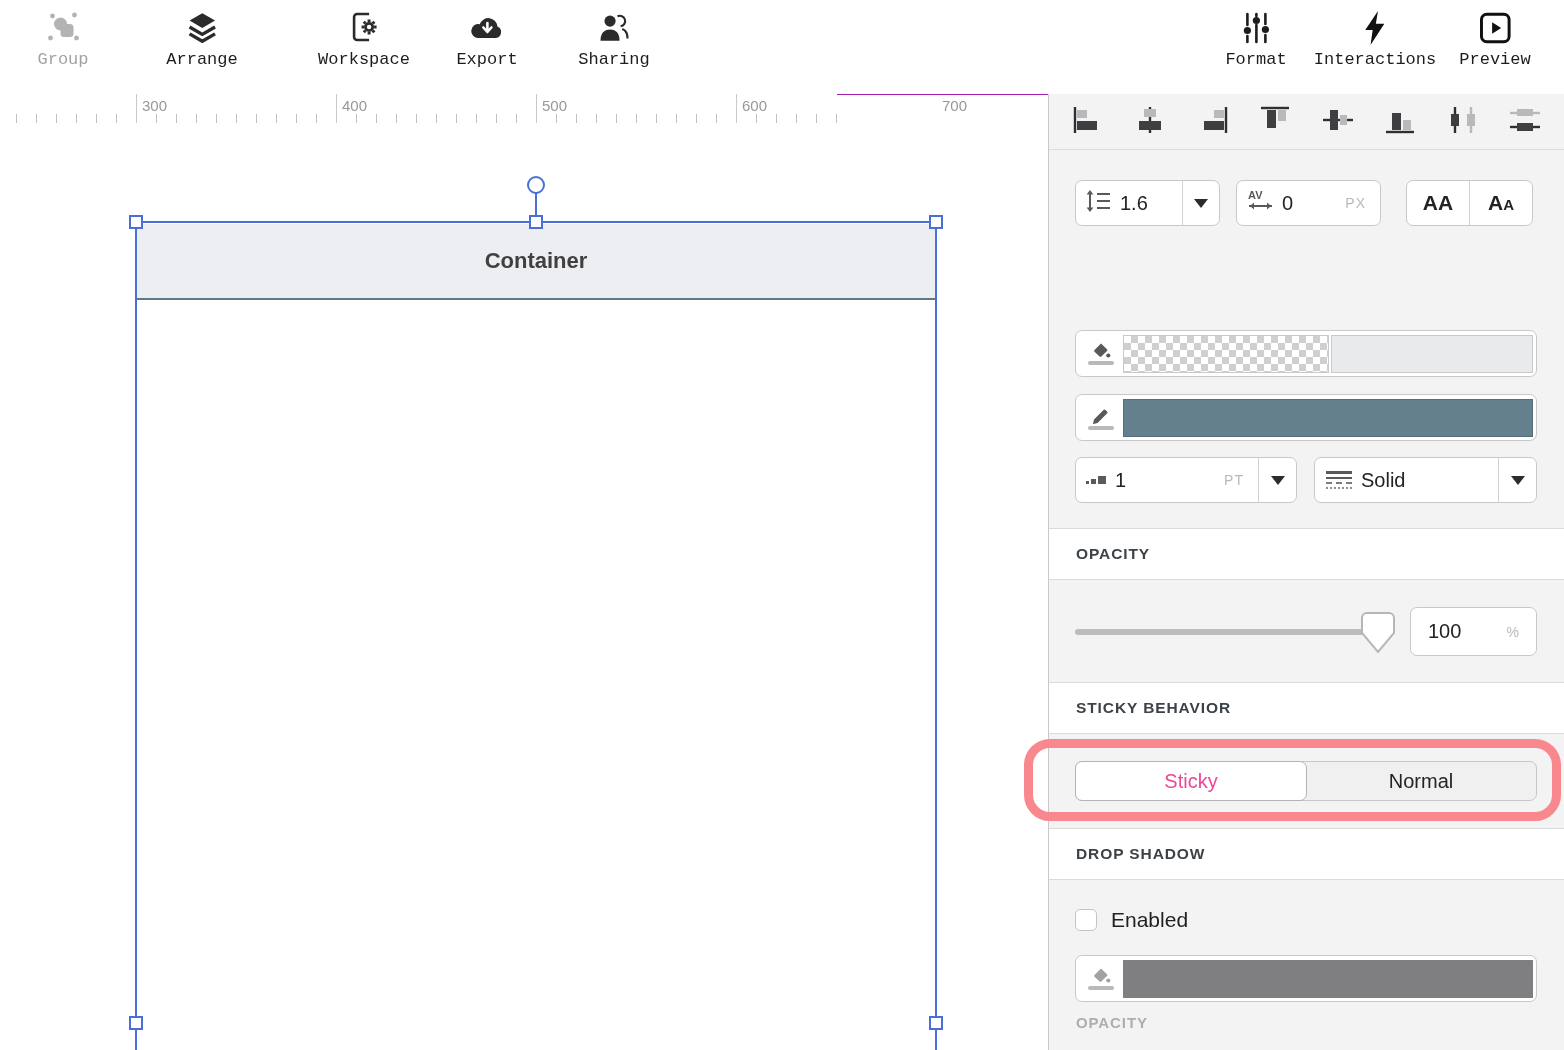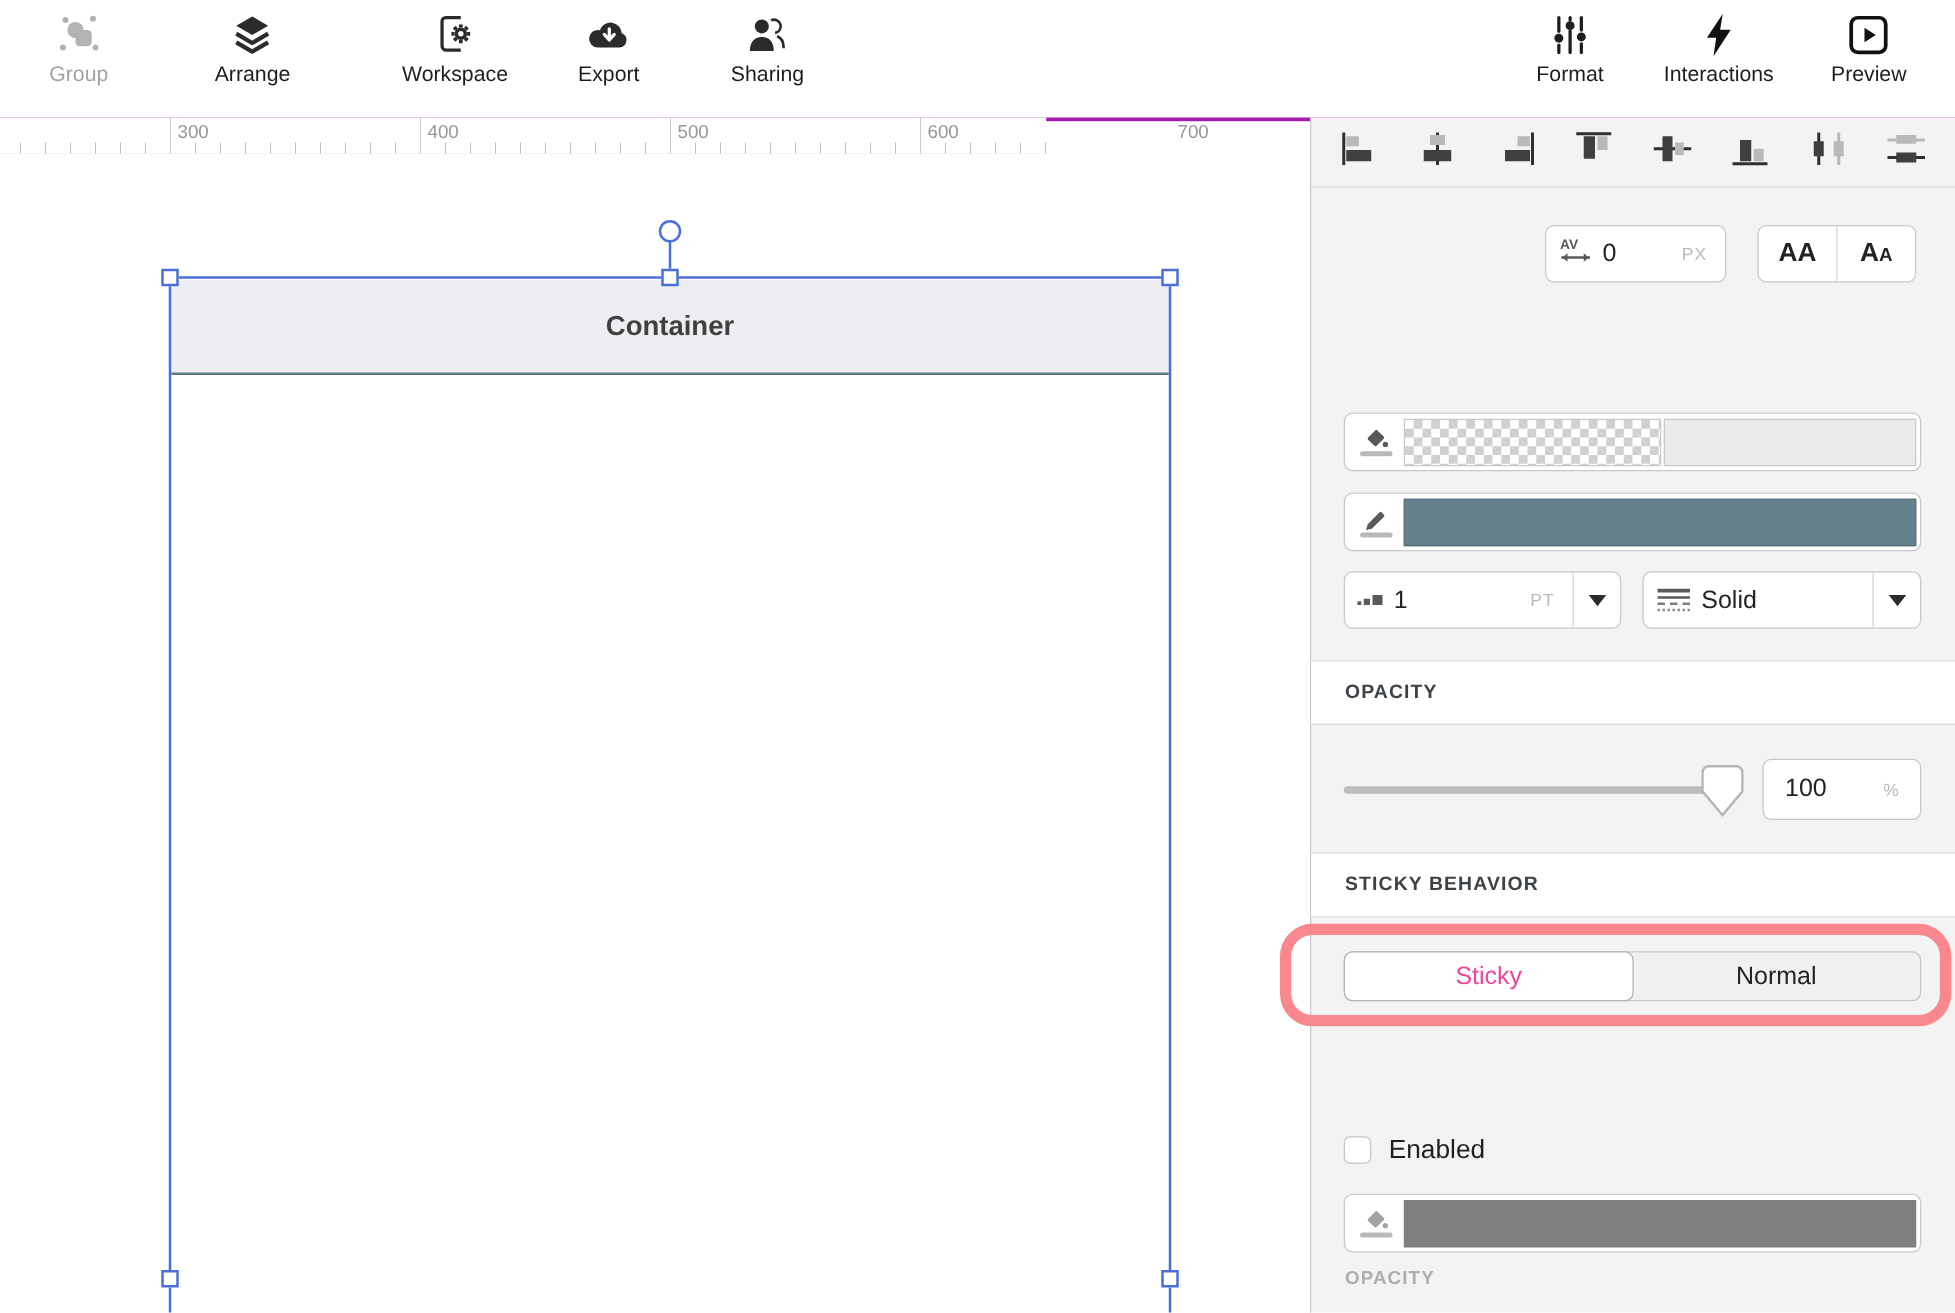--- a/index.html
+++ b/index.html
@@ -2,21 +2,21 @@
 <html><head>
 <meta charset="utf-8">
 <style>
   html,body{margin:0;padding:0;background:#fff;}
   body{width:1564px;height:1050px;position:relative;overflow:hidden;
        font-family:"Liberation Sans","DejaVu Sans",sans-serif;color:#1e1e20;
        -webkit-font-smoothing:antialiased;}
   .abs{position:absolute;}
 
   
-  #toolbar{left:0;top:0;width:1564px;height:94px;background:#fff;border-bottom:3px solid #a21caf;}
+  #toolbar{left:0;top:0;width:1564px;height:94px;background:#fff;border-bottom:1px solid #a21caf;font-family:Liberation Mono, monospace;}
   .tb-item{position:absolute;top:8px;transform:translateX(-50%);text-align:center;cursor:default;}
   .tb-icon{height:40px;display:flex;align-items:center;justify-content:center;}
   .tb-label{font-size:17px;color:#1d1d1f;margin-top:2px;}
   .tb-item.disabled .tb-label{color:#a2a2a6;}
 
   
   #ruler{left:0;top:94px;width:837px;height:29px;background:#fff;border-bottom:1px solid #c2c2c4;
     background-image:
       linear-gradient(to right,#c9c9cb 0 1px,transparent 1px),
       linear-gradient(to right,#bfbfc2 0 1px,transparent 1px);
@@ -249,20 +249,38 @@
           <rect x="21" y="9" width="8" height="12" fill="#b9b9bc"></rect>
         </svg></span>
     <span><svg width="34" height="30" viewBox="0 0 34 30">
           <line x1="2" y1="8" x2="32" y2="8" stroke="#b9b9bc" stroke-width="2.4"></line>
           <line x1="2" y1="22" x2="32" y2="22" stroke="#2f2f32" stroke-width="2.4"></line>
           <rect x="9" y="4" width="16" height="7" fill="#b9b9bc"></rect>
           <rect x="9" y="18" width="16" height="8" fill="#3f3f42"></rect>
         </svg></span>
   </div>
 
+  <div class="ctl" style="position:absolute;left:26px;top:86px;width:145px;height:46px;">
+    <span style="margin-left:10px;">
+      <svg width="26" height="22" viewBox="0 0 26 22">
+          <g stroke="#59595c" stroke-width="2">
+            <line x1="4" y1="3" x2="4" y2="19"></line>
+            <line x1="11" y1="4" x2="24" y2="4"></line>
+            <line x1="11" y1="11" x2="24" y2="11"></line>
+            <line x1="11" y1="18" x2="24" y2="18"></line>
+          </g>
+          <path d="M4 0 l-3.4 4.5 h6.8 Z" fill="#59595c"></path>
+          <path d="M4 22 l-3.4-4.5 h6.8 Z" fill="#59595c"></path>
+        </svg>
+    </span>
+    <span class="val" style="margin-left:8px;flex:1;">1.6</span>
+    <span class="arrow-cell" style="width:36px;">
+        <i class="tri-down"></i>
+      </span>
+  </div>
 
   <div class="ctl" style="position:absolute;left:187px;top:86px;width:145px;height:46px;">
     <span style="margin-left:10px;">
       <svg width="27" height="24" viewBox="0 0 27 24">
           <text x="1" y="10" font-size="11" font-weight="bold" fill="#59595c" font-family="'Liberation Sans',sans-serif">AV</text>
           <g stroke="#59595c" stroke-width="2">
             <line x1="2" y1="17" x2="25" y2="17"></line>
           </g>
           <path d="M3 17 l4-3.4 v6.8 Z" fill="#59595c"></path>
           <path d="M24 17 l-4-3.4 v6.8 Z" fill="#59595c"></path>
@@ -344,20 +362,23 @@
   <div class="band" style="top:588px;height:52px;">
     <span>STICKY BEHAVIOR</span>
   </div>
 
   <div class="seg" style="top:667px;">
     <span class="seg-half seg-selected">Sticky</span>
     <span class="seg-half seg-normal">Normal</span>
   </div>
   <div id="annotation"></div>
 
+  <div class="band" style="top:734px;height:52px;">
+    <span>DROP SHADOW</span>
+  </div>
 
   <div style="position:absolute;left:26px;top:814px;display:flex;align-items:center;gap:14px;">
     <span class="checkbox"></span>
     <span style="font-size:21px;color:#1f1f22;">Enabled</span>
   </div>
 
   <div class="swatch-row" style="top:861px;">
     <span class="sw-icon">
       <svg width="20" height="17" viewBox="0 0 20 17">
           <path d="M3.5 8 L10 1.5 16 7.2 a1.2 1.2 0 0 1 0 1.7 L10.3 14.6 a1.2 1.2 0 0 1 -1.7 0 L3.5 9.7 a1.2 1.2 0 0 1 0-1.7 Z" fill="#a2a2a5"></path>

